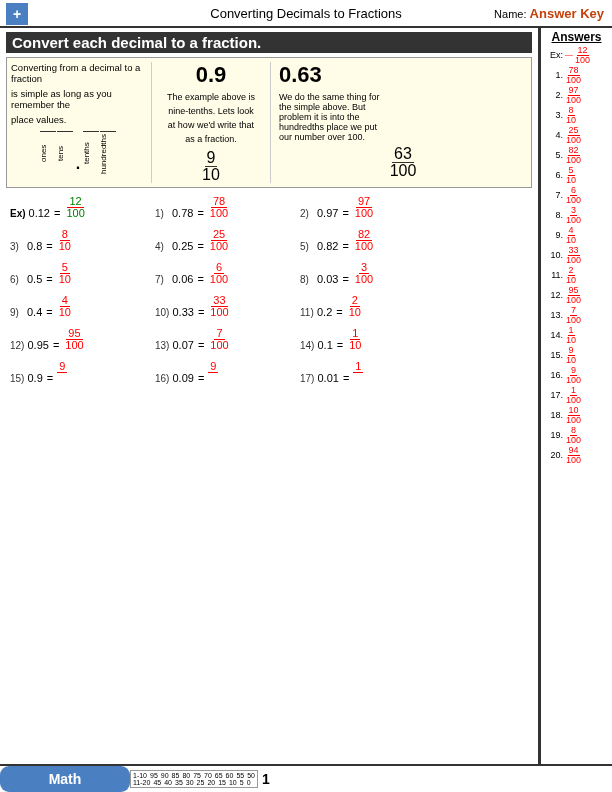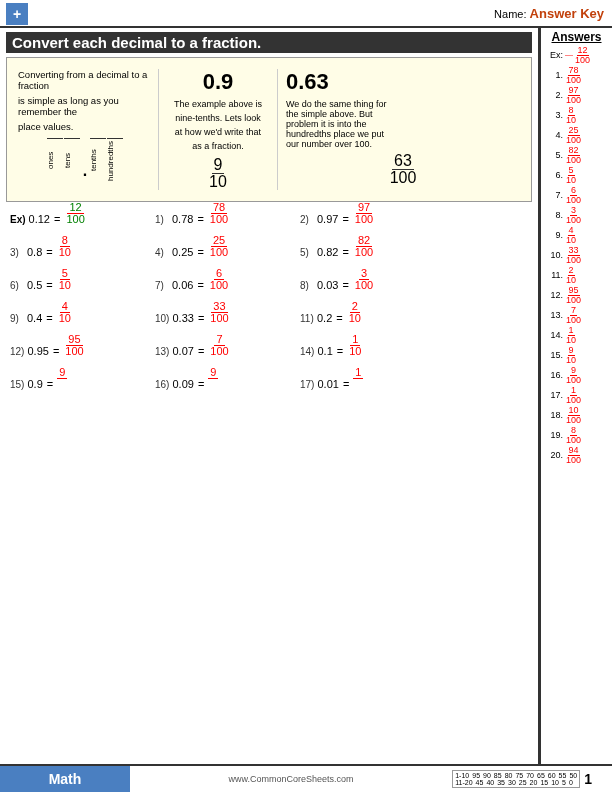--- a/index.html
+++ b/index.html
@@ -112,22 +112,22 @@
       font-size: 15px;
       font-weight: bold;
       margin-bottom: 4px;
     }
 
     
     .info-box {
       border: 1px solid #999;
       background: #fffde7;
       display: flex;
-      padding: 11px;
-      margin-bottom: 0;
+      padding: 4px;
+      margin-bottom: 8px;
       min-height: 130px;
     }
     .info-left {
       width: 140px;
       font-size: 9.5px;
       padding-right: 6px;
     }
     .info-left p { margin-bottom: 4px; }
     .place-value-table {
       margin-top: 6px;
@@ -240,20 +240,21 @@
       background: #4a7fc1;
       color: white;
       font-size: 14px;
       font-weight: bold;
       padding: 4px 16px;
       height: 100%;
       display: flex;
       align-items: center;
       width: 130px;
       justify-content: center;
+      border-radius: 9px;
     }
     .footer-website {
       flex: 1;
       text-align: center;
       font-size: 9px;
       color: #555;
     }
     .footer-page {
       font-size: 14px;
       font-weight: bold;
@@ -283,20 +284,21 @@
       margin-right: 3px;
     }
   </style>
 </head>
 <body>
 
 <div class="header">
   <div class="header-logo">
     <span>+</span>
   </div>
+  <span class="header-title">Converting Decimals to Fractions</span>
   <div class="header-name">
     <span>Name:</span>
     <span class="answer-key">Answer Key</span>
   </div>
 </div>
 
 <div class="main-content">
 
   <div class="left-section">
 
@@ -691,23 +693,20 @@
           <span class="den">100</span>
         </div>
     </div>
   </div>
 
 </div>
 
 <div class="footer">
   <div class="footer-math">
     <span>Math</span>
-  </div>
-  <div class="footer-website">
-    <span>www.CommonCoreSheets.com</span>
   </div>
   <div class="footer-scoring">
     <div class="scoring-row">
       <span>1-10</span>
       <span>95</span>
         <span>90</span>
       <span>85</span>
         <span>80</span>
       <span>75</span>
         <span>70</span>

